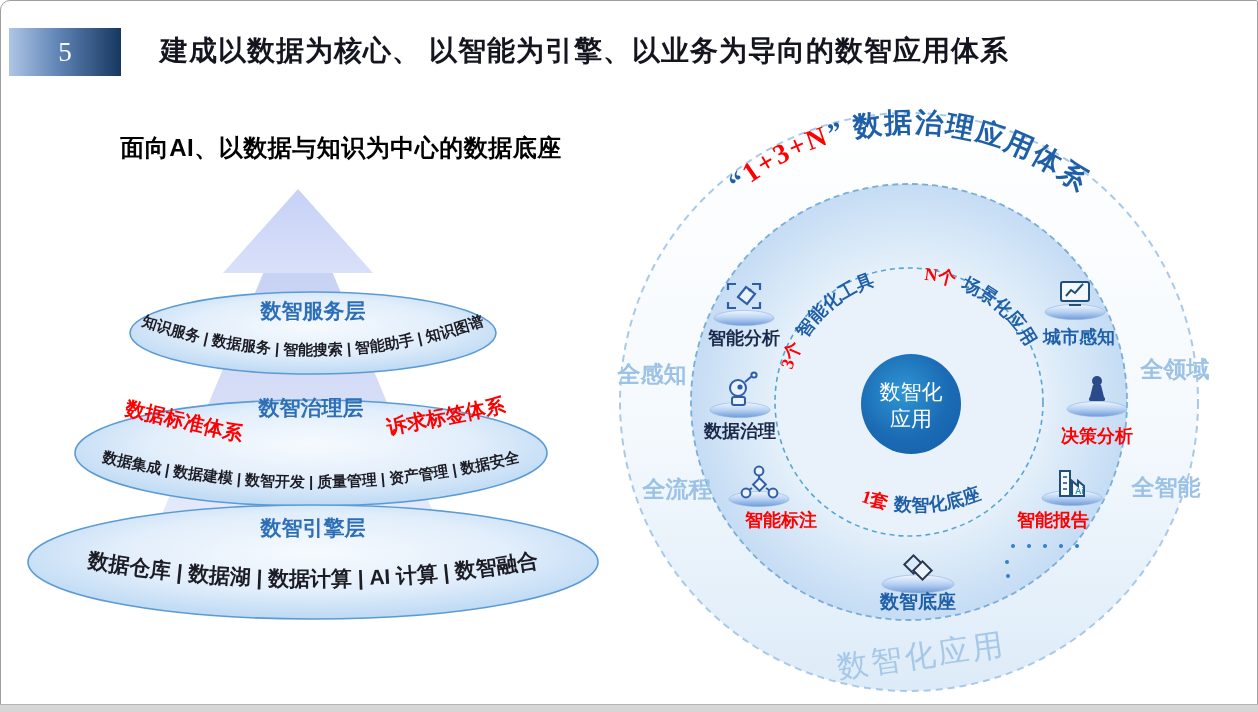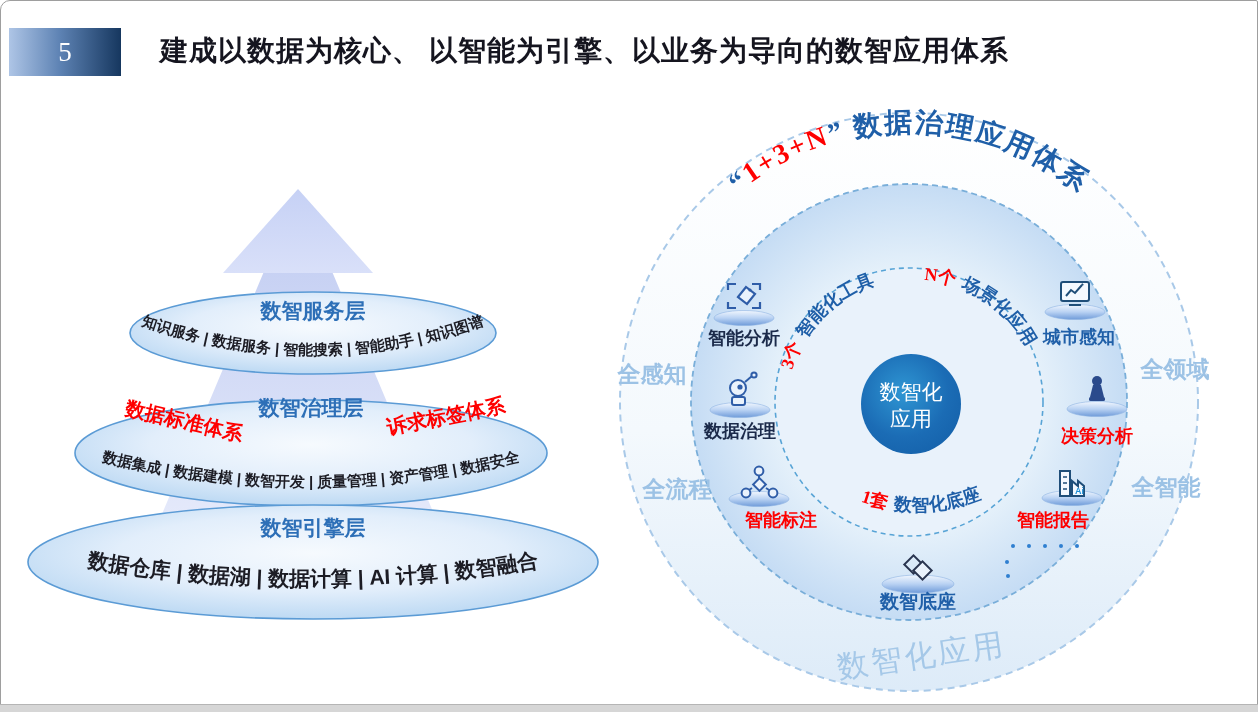--- a/index.html
+++ b/index.html
@@ -25,20 +25,21 @@
 <body>
 
 <div class="stage">
   <div class="slide">
 
     <div class="num-box">
       <span>5</span>
     </div>
     <div class="slide-title">建成以数据为核心、 以智能为引擎、以业务为导向的数智应用体系</div>
 
+    <div class="left-subtitle">面向AI、以数据与知识为中心的数据底座</div>
 
     <svg width="630" height="560" viewBox="0 0 630 560" style="position:absolute;left:0;top:130px;">
       <defs>
         <linearGradient id="beamG" x1="0" y1="0" x2="0" y2="1">
           <stop offset="0" stop-color="#bdc9f1"></stop>
             <stop offset="1" stop-color="#e9edfc"></stop>
         </linearGradient>
         <linearGradient id="headG" x1="0" y1="0" x2="0" y2="1">
           <stop offset="0" stop-color="#c6d1f5"></stop>
             <stop offset="1" stop-color="#d9e0f9"></stop>

